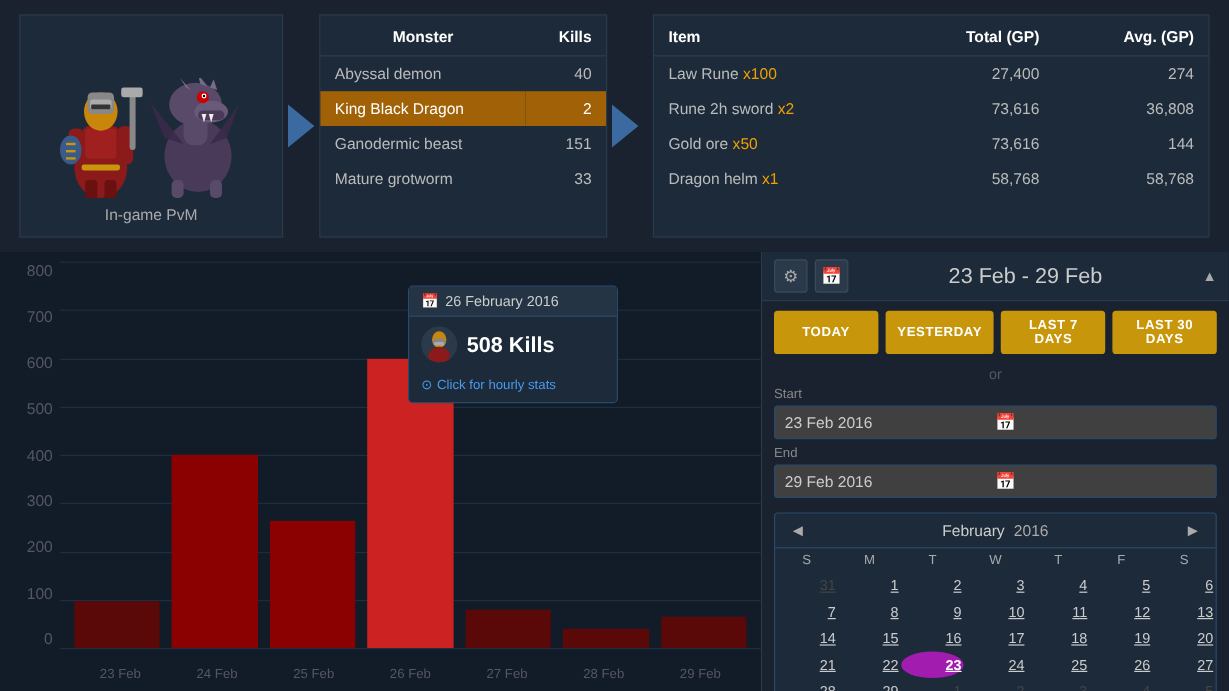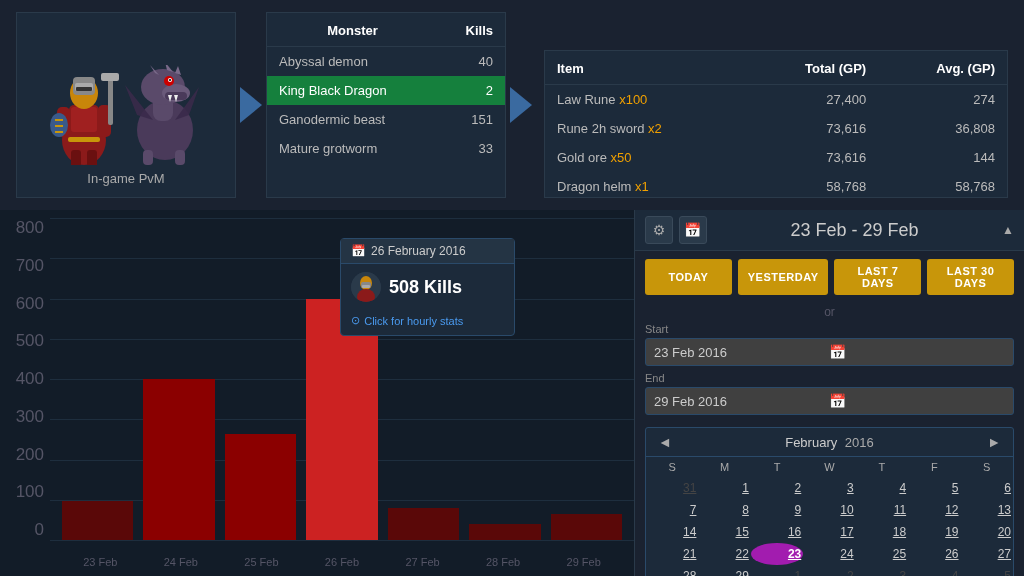--- a/index.html
+++ b/index.html
@@ -80,30 +80,29 @@
       padding: 10px 12px 8px;
       text-align: center;
       border-bottom: 1px solid #2a3a4a;
     }
     .monster-table-panel th:last-child { text-align: right; }
     .monster-table-panel td {
       padding: 7px 12px;
       color: #bbb;
     }
     .monster-table-panel td:last-child { text-align: right; }
-    .monster-table-panel tr.highlighted { background: #15803d; }
+    .monster-table-panel tr.highlighted { background: #a16207; }
     .monster-table-panel tr.highlighted td { color: #fff; }
 
     
     .item-table-panel {
       background: #1c2a3a;
       border: 1px solid #2a3a4a;
       flex: 1;
       margin-left: 8px;
-      margin-top: 38px;
     }
     .item-table-panel table {
       width: 100%;
       border-collapse: collapse;
       font-size: 13px;
     }
     .item-table-panel th {
       color: #fff;
       font-weight: bold;
       padding: 10px 12px 8px;
@@ -140,21 +139,21 @@
       top: 8px;
       bottom: 36px;
       width: 50px;
       display: flex;
       flex-direction: column;
       justify-content: space-between;
       align-items: flex-end;
       padding-right: 6px;
     }
     .y-label {
-      font-size: 17px;
+      font-size: 13px;
       color: #556;
     }
 
     
     .x-axis {
       position: absolute;
       bottom: 8px;
       left: 50px;
       right: 0;
       display: flex;

